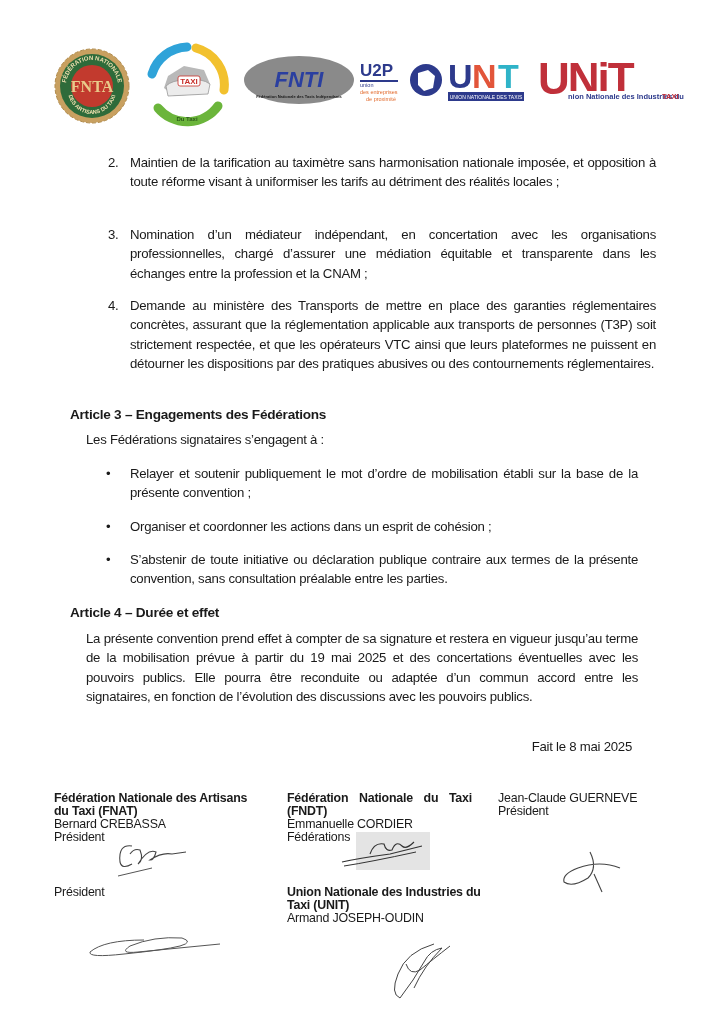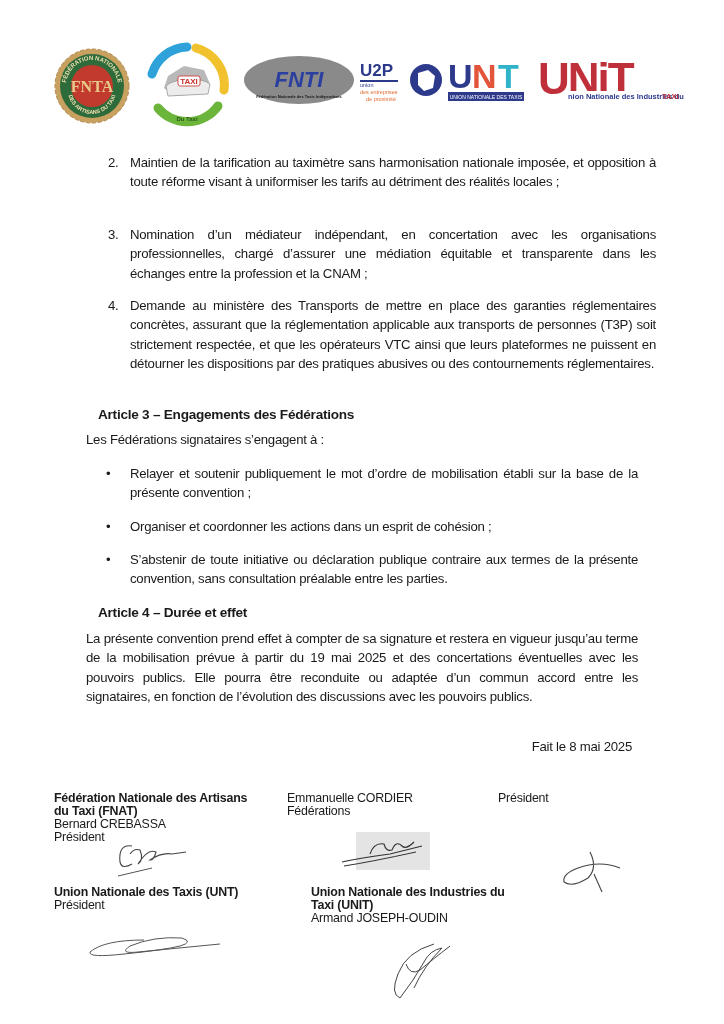--- a/index.html
+++ b/index.html
@@ -17,38 +17,38 @@
   .unit { left: 538px; top: 58px; width: 146px; height: 44px; }
 
   
   .txt { font-family: "Liberation Sans", sans-serif; font-size: 13.2px; line-height: 19.4px;
          letter-spacing: -0.25px; transform-origin: left top; }
   .just { text-align: justify; }
   .ol-item { position: absolute; left: 108px; width: 548px; }
   .ol-item .num { position: absolute; left: 0; top: 0; }
   .ol-item .body { margin-left: 22px; }
 
-  .h-article { position: absolute; left: 98px; font-weight: bold; font-size: 13.6px; }
+  .h-article { position: absolute; left: 70px; font-weight: bold; font-size: 13.6px; }
   .intro { position: absolute; left: 86px; }
 
   .bullet-item { position: absolute; left: 104px; width: 534px; }
   .bullet-item .dot { position: absolute; left: 2px; top: 0; }
   .bullet-item .body { margin-left: 26px; }
 
   .p4 { position: absolute; left: 86px; top: 629px; width: 552px; }
   .signed { position: absolute; right: 92px; top: 737px; }
 
   
   .sig { position: absolute; font-family: "Liberation Sans", sans-serif; font-size: 12.4px; line-height: 13px; letter-spacing: -0.2px; }
   .sig .org { font-weight: bold; }
   .sig-fnat { left: 54px; top: 792px; width: 210px; }
   .sig-fndt { left: 287px; top: 792px; width: 185px; }
   .sig-fnti { left: 498px; top: 792px; width: 190px; }
   .sig-unt  { left: 54px; top: 886px; width: 210px; }
-  .sig-unit { left: 287px; top: 886px; width: 200px; margin-left: 24px; }
+  .sig-unit { left: 287px; top: 886px; width: 200px; }
   .org-justify { text-align: justify; text-align-last: left; }
 
   .signature { position: absolute; }
 </style>
 </head>
 <body>
 
 <div class="page">
 
   <div class="logo fnta">
@@ -149,28 +149,29 @@
   <div class="p4 txt just">La présente convention prend effet à compter de sa signature et restera en vigueur jusqu’au terme de la mobilisation prévue à partir du 19 mai 2025 et des concertations éventuelles avec les pouvoirs publics. Elle pourra être reconduite ou adaptée d’un commun accord entre les signataires, en fonction de l’évolution des discussions avec les pouvoirs publics.</div>
 
   <div class="signed txt">Fait le 8 mai 2025</div>
 
   <div class="sig sig-fnat">
     <div class="org">Fédération Nationale des Artisans du Taxi (FNAT)</div>
     <div>Bernard CREBASSA</div>
     <div>Président</div>
   </div>
   <div class="sig sig-fndt">
+    <div class="org org-justify">Fédération Nationale du Taxi (FNDT)</div>
     <div>Emmanuelle CORDIER</div>
     <div>Fédérations</div>
   </div>
   <div class="sig sig-fnti">
+    <div>Jean-Claude GUERNEVE</div>
     <div>Président</div>
   </div>
   <div class="sig sig-unt">
-    <div class="org">Union Nationale des Taxis (UNT)</div>
     <div>Président</div>
   </div>
   <div class="sig sig-unit">
     <div class="org">Union Nationale des Industries du Taxi (UNIT)</div>
     <div>Armand JOSEPH-OUDIN</div>
   </div>
 
   <svg class="signature" style="left:110px; top:836px;" width="80" height="44" viewBox="0 0 80 44">
     <path d="M22,10 Q8,8 10,26 Q12,34 22,28 M20,18 Q24,12 30,14 Q34,24 28,28 Q38,12 46,16 Q44,24 40,24 Q52,16 62,18 L76,16" fill="none" stroke="#444" stroke-width="1.1"></path>
     <path d="M8,40 L42,32" fill="none" stroke="#555" stroke-width="1"></path>

